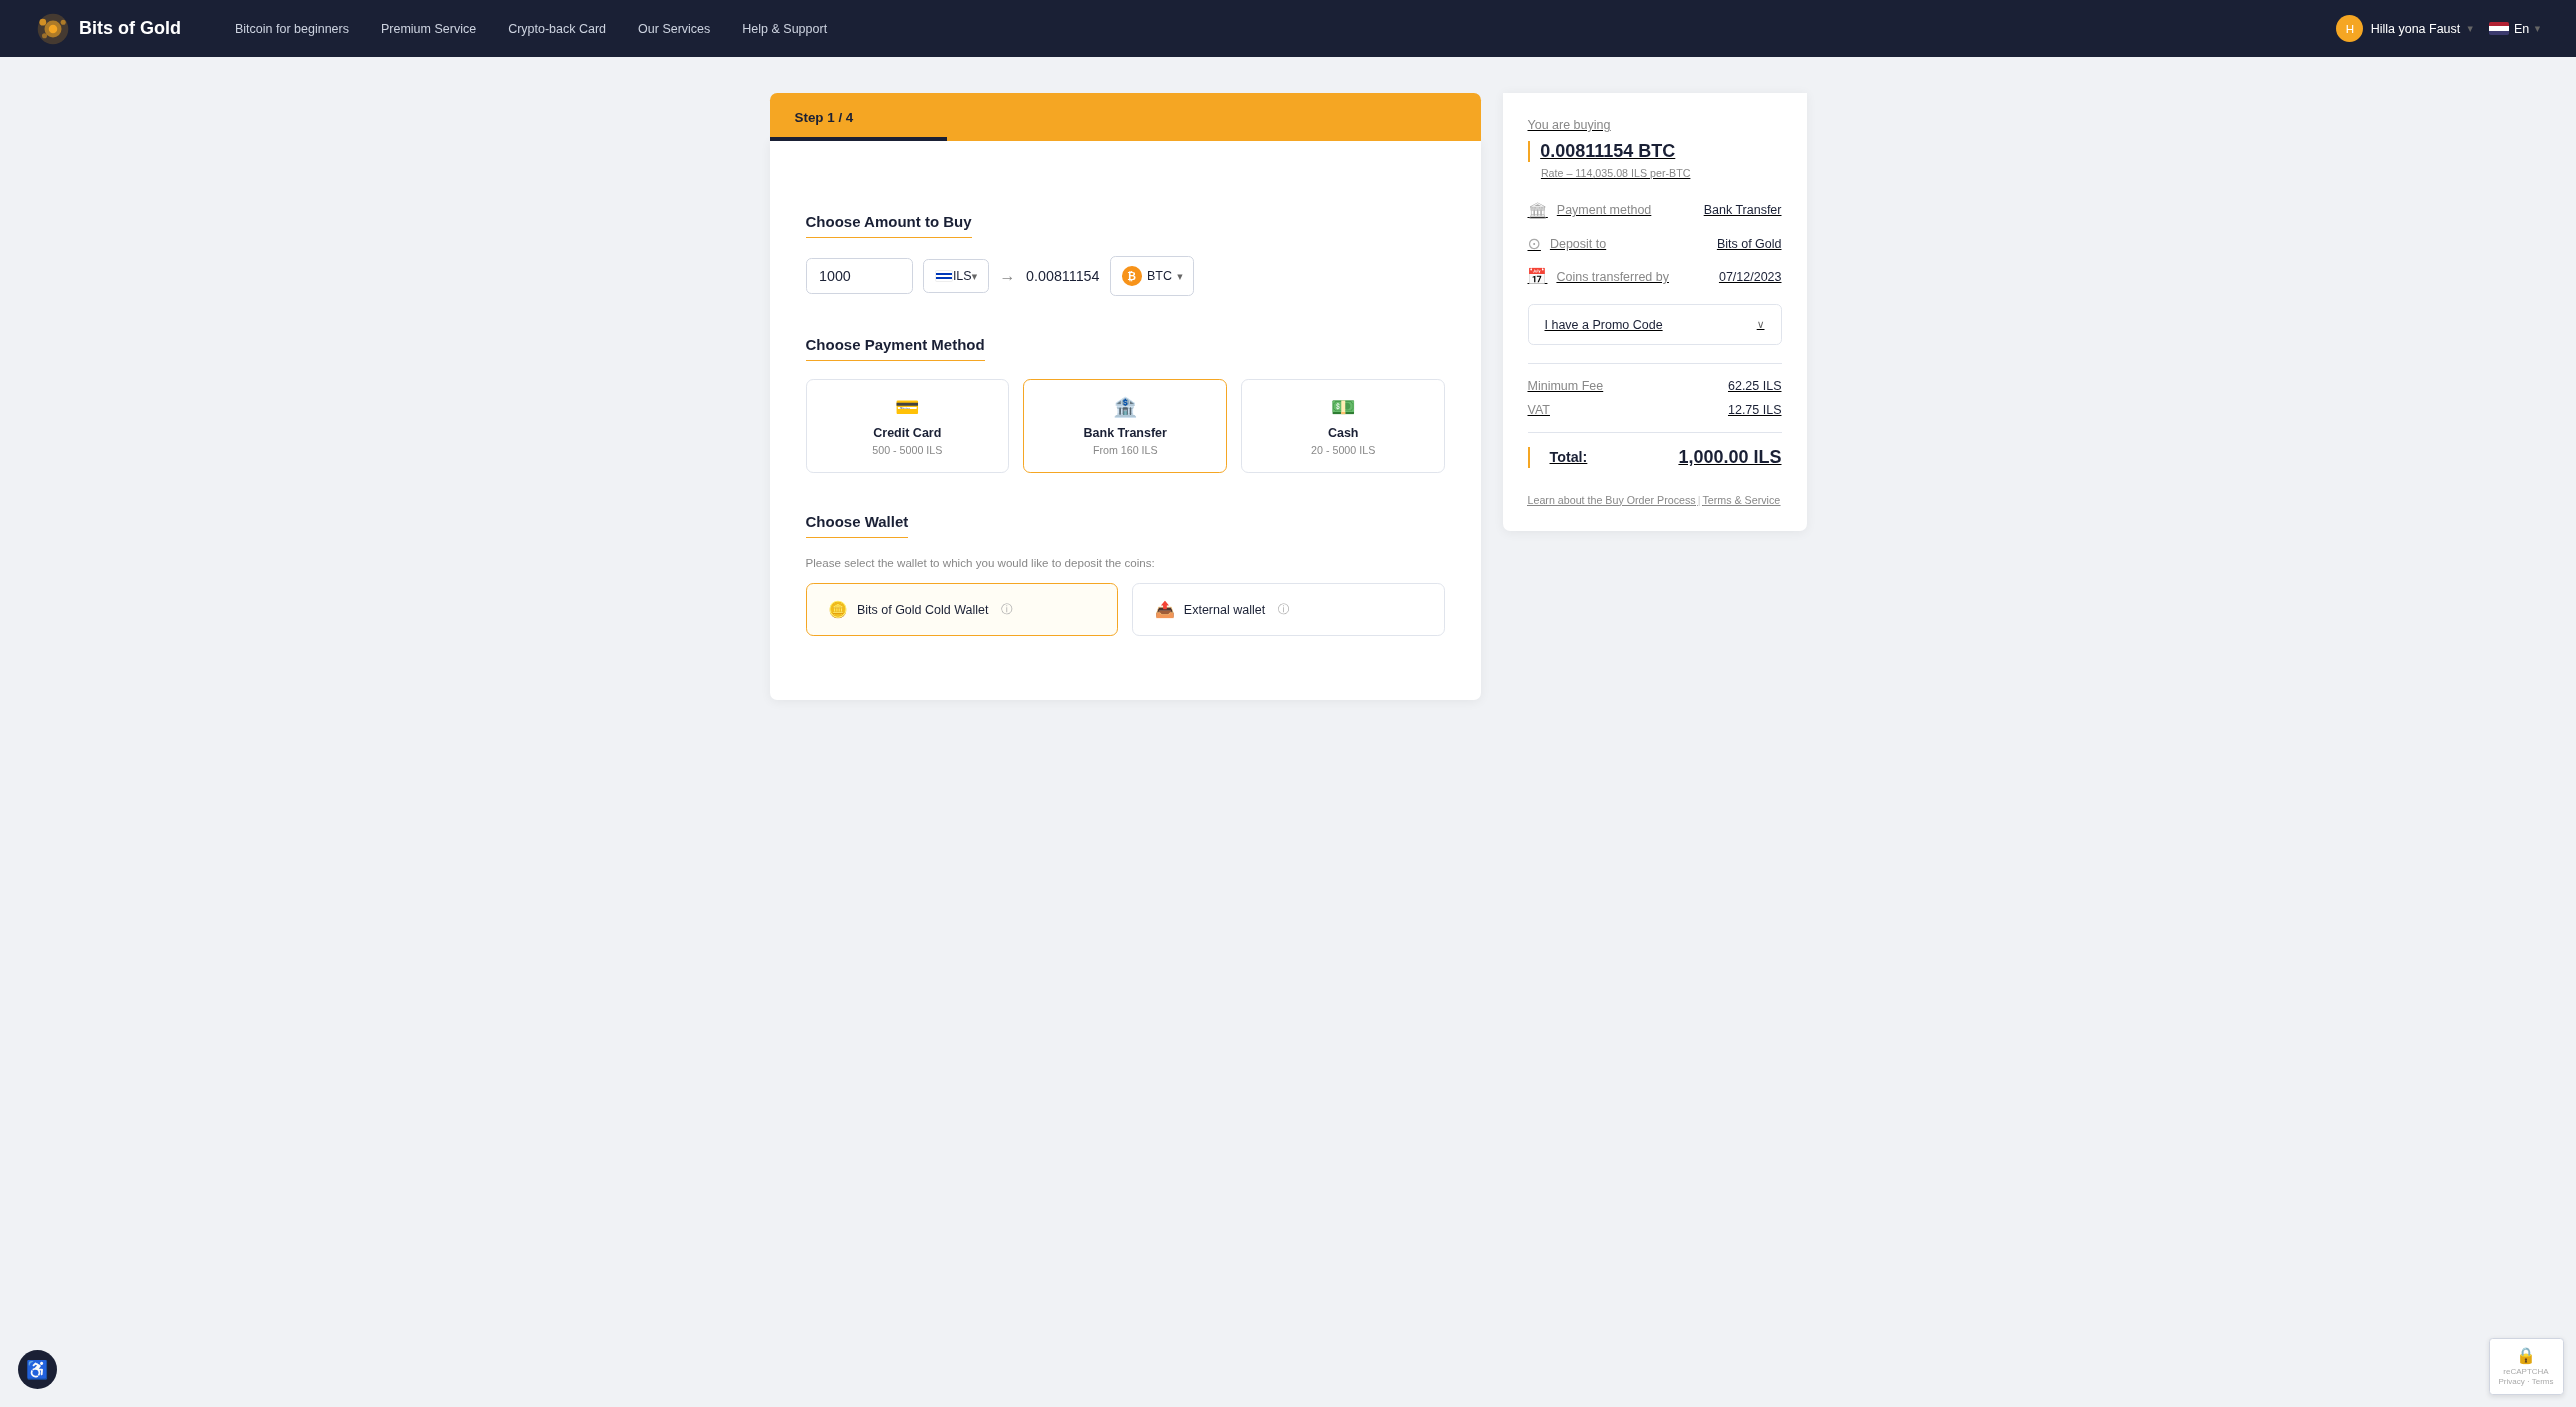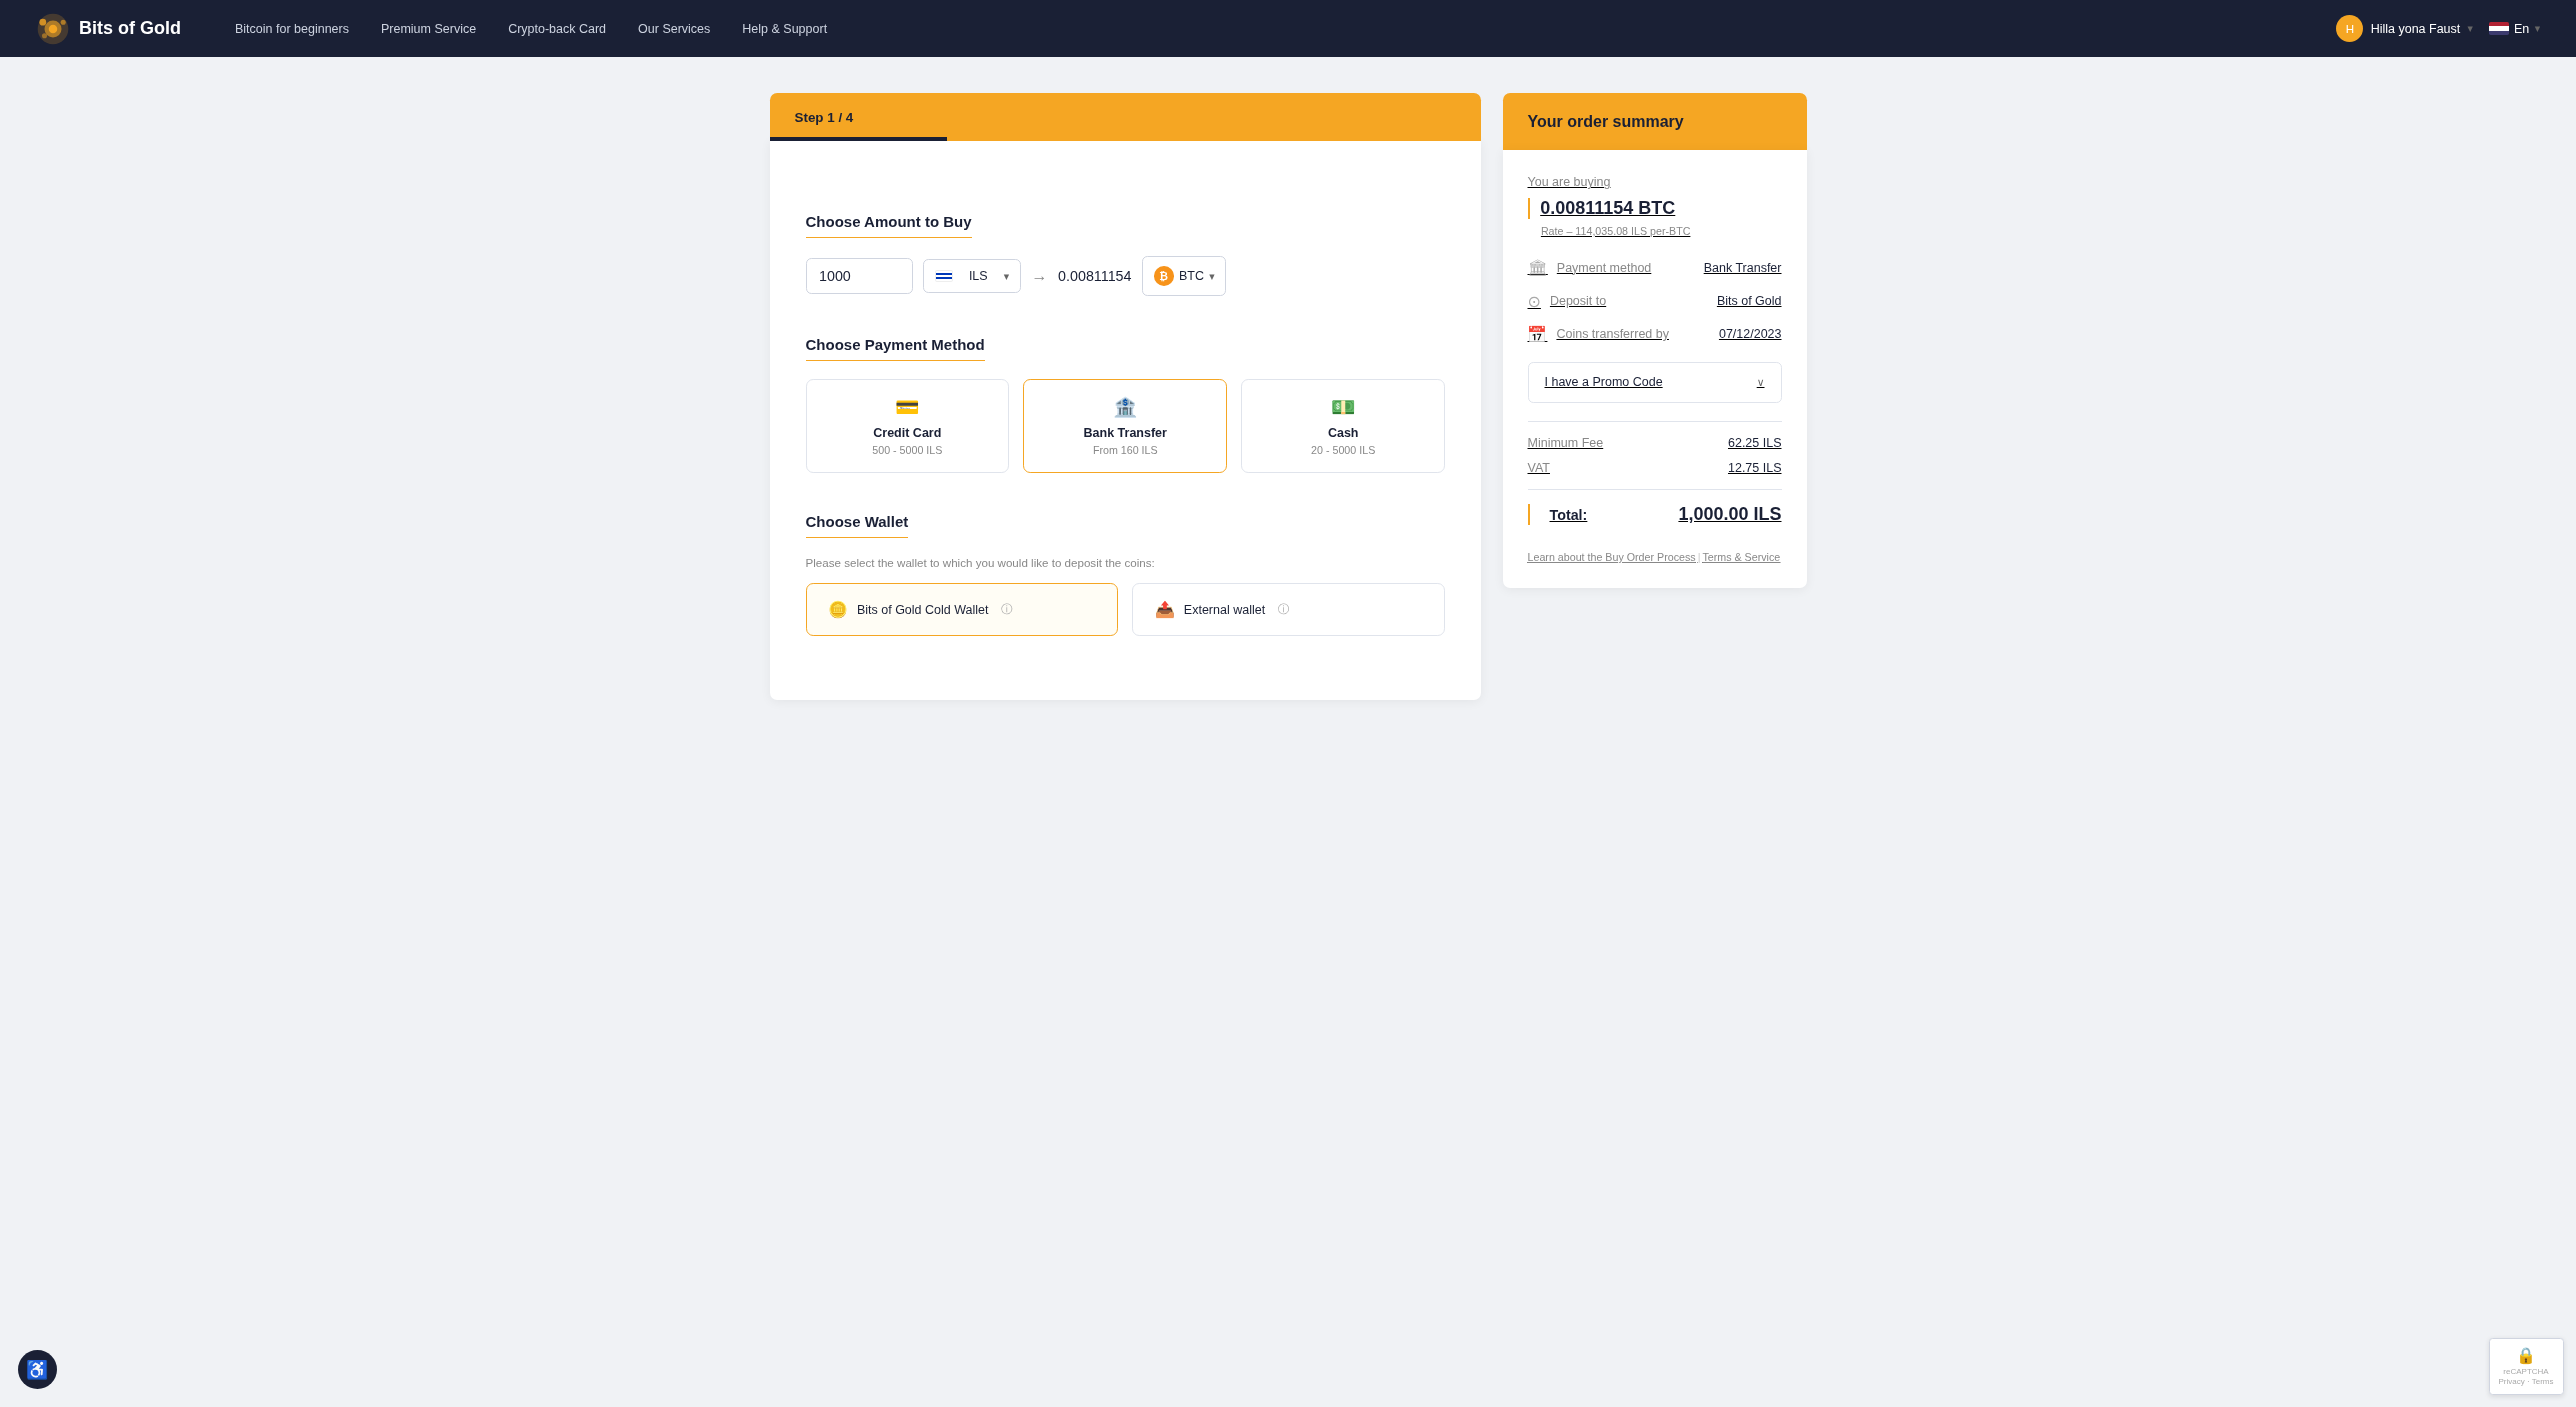--- a/index.html
+++ b/index.html
@@ -165,21 +165,21 @@
       border-radius: 5.4px;
       padding: 9px 12.5px;
       font-size: 14.3px;
       width: 107px;
       outline: none;
       color: #1a2035;
     }
     .currency-select {
       display: flex;
       align-items: center;
-      gap: 16px;
+      gap: 0;
       border: 0.9px solid #d0d5e0;
       border-radius: 5.4px;
       padding: 9px 10.7px;
       font-size: 12.5px;
       cursor: pointer;
       background: #fff;
       color: #1a2035;
     }
     .ils-flag {
       width: 18px;
@@ -529,23 +529,20 @@
               <span class="wallet-name">External wallet</span>
               <span class="info-icon">ⓘ</span>
             </div>
           </div>
         </div>
 
       </div>
     </div>
 
     <div class="right-panel">
-      <div class="order-header">
-        <div class="order-title">Your order summary</div>
-      </div>
       <div class="order-body">
         <div class="you-are-buying">You are buying</div>
         <div class="btc-amount-large">0.00811154 BTC</div>
         <div class="rate-text">Rate – 114,035.08 ILS  per-BTC</div>
 
         <div class="order-detail">
           <div class="order-detail-left">
             <span class="order-detail-icon">🏛</span>
             <span>Payment method</span>
           </div>

